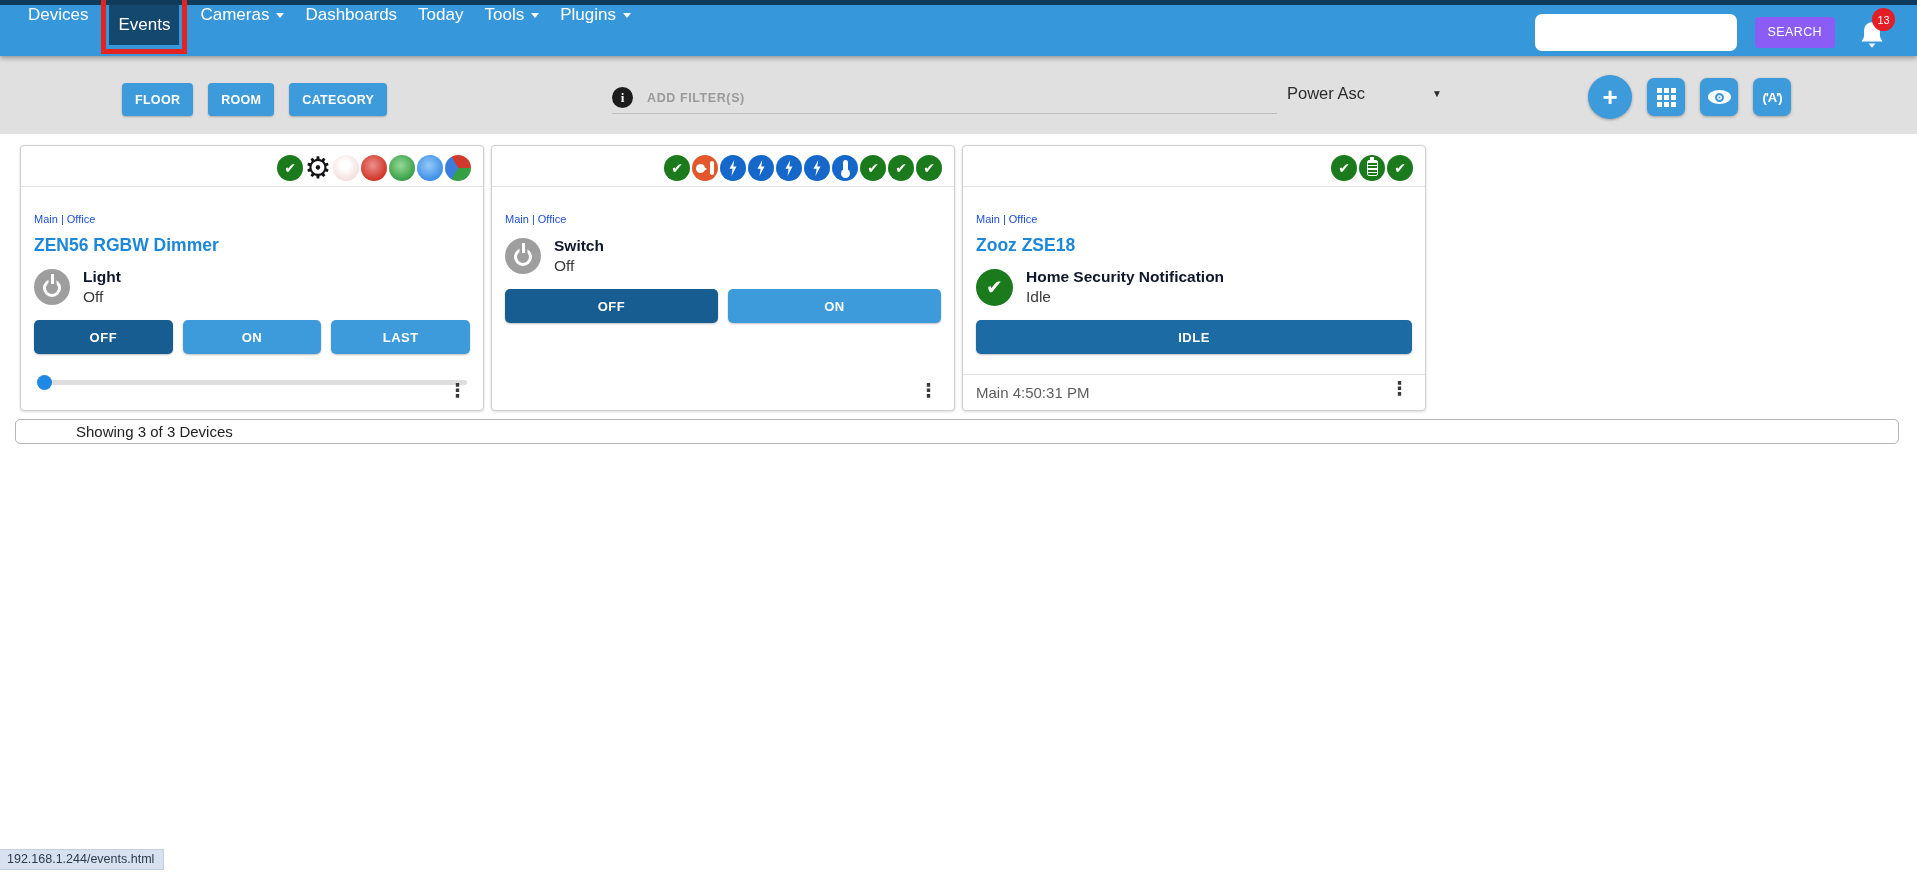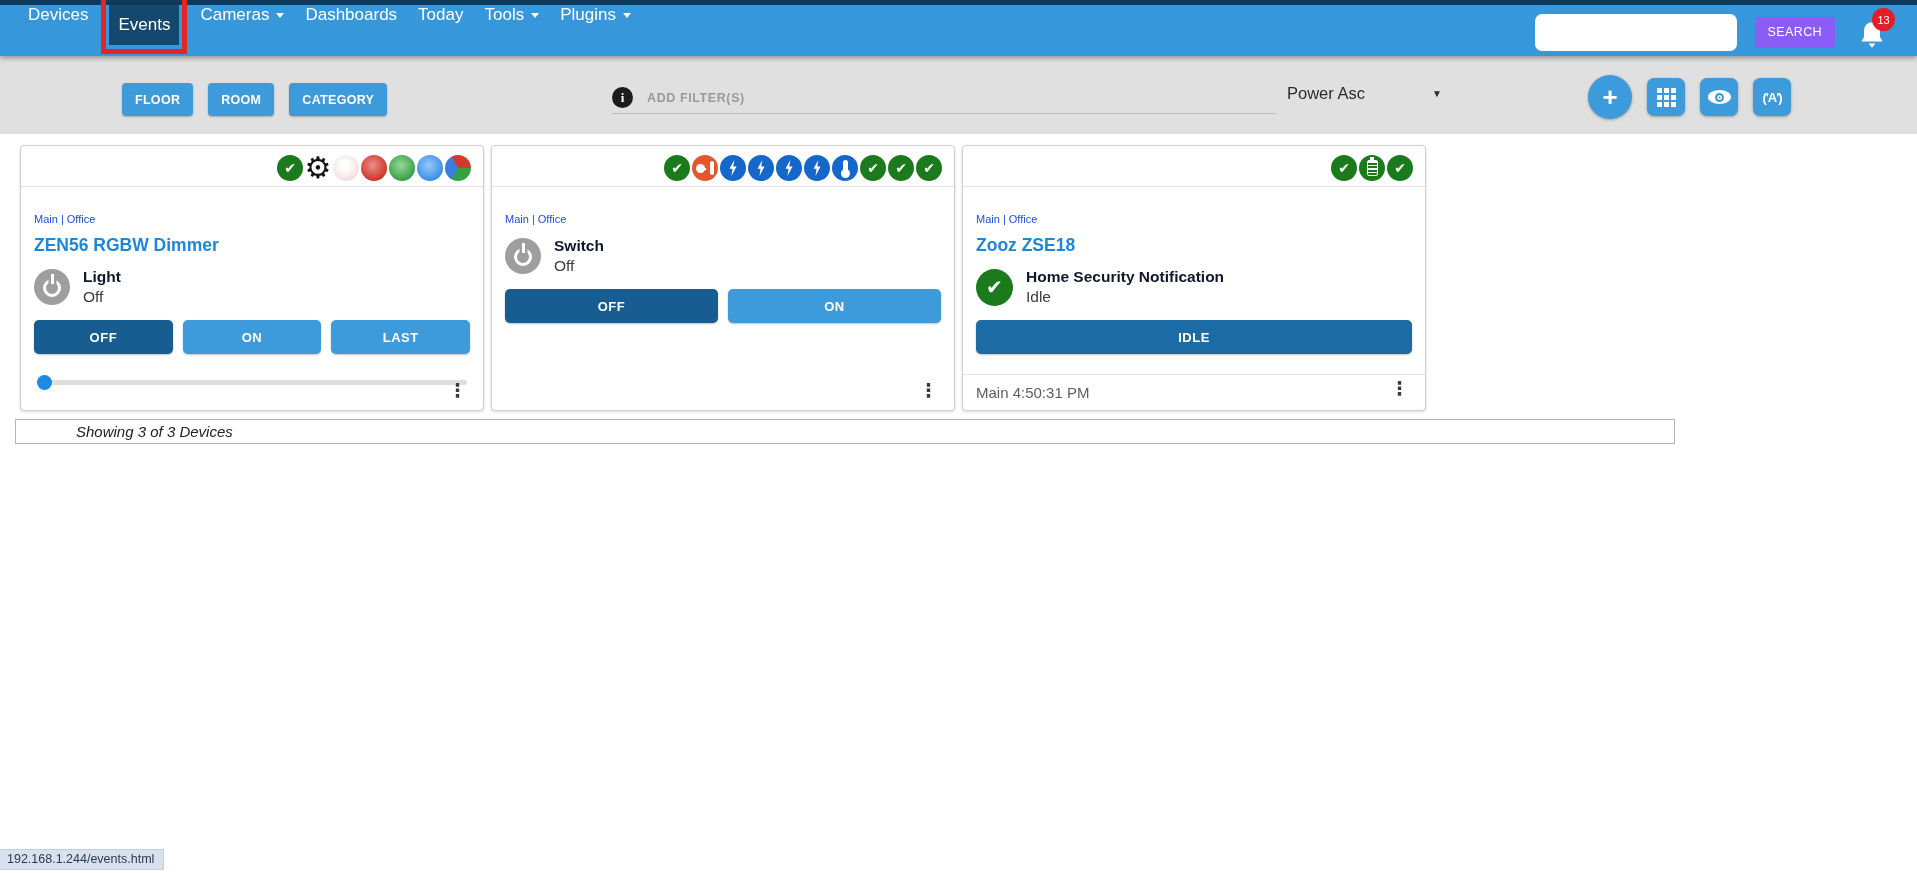--- a/index.html
+++ b/index.html
@@ -118,23 +118,23 @@
   .slider-track { position:absolute; top:5px; left:0; right:0; height:5px; background:#dedede; border-radius:3px; }
   .slider-thumb { position:absolute; top:0; width:15px; height:15px; border-radius:50%; background:#1e88e5; }
   .card-dots { position:absolute; right:12px; bottom:6px; font-size:19px; font-weight:bold;
                color:#3a3a3a; cursor:pointer; line-height:1; padding:4px; }
   .card-footer { position:absolute; left:0; right:0; bottom:0; height:36px; border-top:1px solid #e3e3e3;
                  display:flex; align-items:center; padding:0 13px; }
   .card-timestamp { font-size:15px; color:#5e5e5e; }
   .card-footer .card-dots { bottom:8px; }
 
   
-  .showing-bar { position:absolute; top:419px; left:15px; width:1660px; height:25px;
-                 border:1px solid #b5b5b5; border-radius:0; background:#fff;
-                 display:flex; align-items:center; padding-left:60px; font-size:15px; color:#222;font-style:italic; }
+  .showing-bar { position:absolute; top:419px; left:15px; width:1884px; height:25px;
+                 border:1px solid #b5b5b5; border-radius:5px; background:#fff;
+                 display:flex; align-items:center; padding-left:60px; font-size:15px; color:#222; }
   .status-tooltip { position:absolute; left:0; bottom:3px; background:#d8e2ef; border:1px solid #c2cfdd;
                     border-left:none; padding:2px 9px 3px 7px; font-size:12.5px; color:#2b3b4e;margin-top:32px; }
 </style>
 </head>
 <body>
 
 <div class="screen">
 
   <div class="navbar">
     <div class="nav-topstrip"></div>

